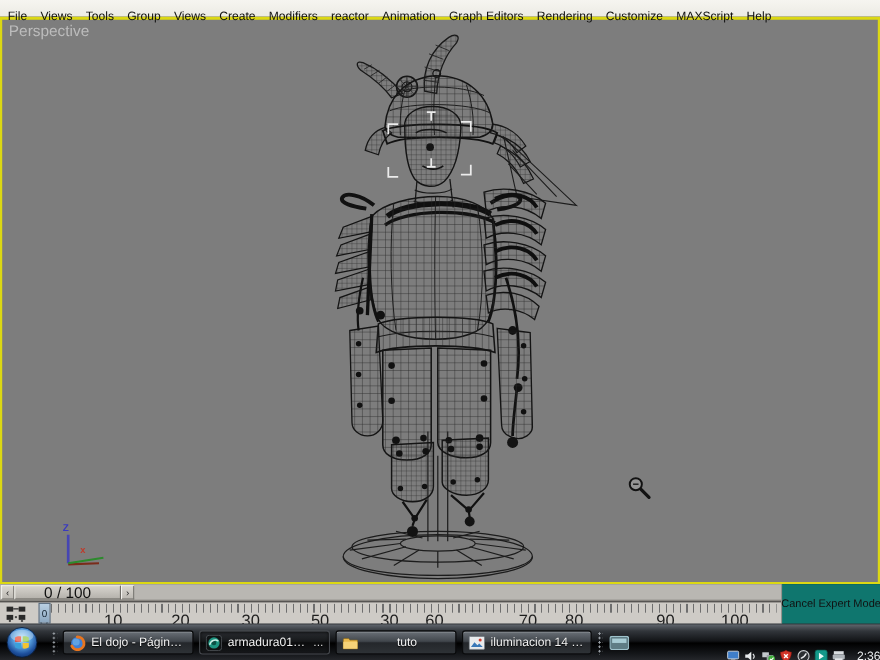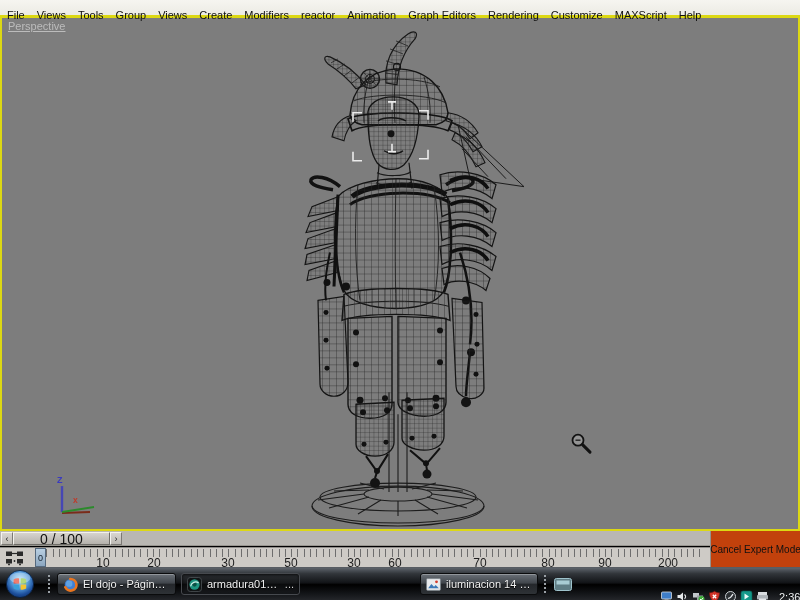--- a/index.html
+++ b/index.html
@@ -8,49 +8,49 @@
 
   
   .menubar { position:absolute; left:0; top:0; width:800px; height:15px;
     background:linear-gradient(#f6f5f0,#ecebe4); display:flex; align-items:center;
     padding-left:1px; z-index:5; }
   .menu-item { font-size:11px; color:#111; padding:13px 6px; height:15px; line-height:15px; cursor:default; }
 
   
   .viewport { position:absolute; left:0; top:15px; width:800px; height:516px;
     background:#7d7d7d; border:2px solid #dcd813; border-top:3px solid #dcd813; }
-  .vp-label { position:absolute; left:6px; top:2px; font-size:11px; color:#bcbcbc;text-decoration:underline; }
+  .vp-label { position:absolute; left:6px; top:2px; font-size:14px; color:#bcbcbc; }
   .model-svg { position:absolute; left:0; top:0; width:100%; height:100%; }
 
   
   .timeslider-row { position:absolute; left:0; top:531px; width:710px; height:15px;
     background:#b9b7b2; border-bottom:1px solid #98968f; }
   .ts-btn { position:absolute; top:1px; height:13px; background:linear-gradient(#d9d6d0,#bcb9b3);
     border:1px solid; border-color:#f4f3ef #7b7974 #7b7974 #f4f3ef; font-size:9px; color:#222;
     display:flex; align-items:center; justify-content:center; }
   .ts-prev { left:1px; width:12px; }
   .ts-next { left:110px; width:12px; }
   .ts-main { position:absolute; left:13px; top:1px; width:97px; height:13px;
     background:linear-gradient(#d6d3cd,#b5b2ac); border:1px solid; border-color:#f2f1ec #6f6d68 #6f6d68 #f2f1ec;
     font-size:14px; color:#111; display:flex; align-items:center; justify-content:center; }
 
   
   .trackbar-row { position:absolute; left:0; top:547px; width:710px; height:20px;
     background:#cecbc6; border-top:1px solid #8f8d89; }
   .curve-btn { position:absolute; left:4px; top:2px; width:22px; height:16px; }
   .ticks { position:absolute; left:40px; top:1px; width:666px; height:8px;
     background:repeating-linear-gradient(to right,#6e6e6e 0,#6e6e6e 1px,transparent 1px,transparent 6.28px); }
-  .tick-label { position:absolute; top:8px; transform:translateX(-50%); font-size:12px; color:#1e1e1e; }
+  .tick-label { position:absolute; top:8px; transform:translateX(-50%); font-size:15px; color:#1e1e1e; }
   .frame-handle { position:absolute; left:35px; top:0; width:11px; height:19px;
     background:linear-gradient(#b9cfe2,#8ba6bf); border:1px solid #55697e; font-size:9px; color:#12202e;
     display:flex; align-items:center; justify-content:center; }
 
   
   .cancel-panel { position:absolute; left:710px; top:531px; width:90px; height:36px;
-    background:#c2410c; border-left:1px solid #94928d; display:flex; align-items:center; justify-content:center; }
+    background:#0f766e; border-left:1px solid #94928d; display:flex; align-items:center; justify-content:center; }
   .cancel-btn { font-size:10px; color:#111; white-space:nowrap; background:none; border:none;
     font-family:"Liberation Sans",sans-serif; }
 
   
   .taskbar { position:absolute; left:0; top:567px; width:800px; height:33px;
     background:linear-gradient(to bottom,#5d636a 0%,#31353a 18%,#121417 46%,#000 52%,#131518 80%,#24262a 100%);
     border-top:1px solid #585d63; }
   .start-orb { position:absolute; left:5px; top:1px; width:30px; height:30px; border:none; background:none; padding:0; }
   .tb-grip { position:absolute; top:6px; width:5px; height:21px;
     background-image:radial-gradient(circle,#9aa0a6 32%,transparent 36%); background-size:4px 4px; }
@@ -263,29 +263,29 @@
     <rect x="2" y="1.5" width="6" height="4.5" fill="#2a2a2a"></rect>
       <rect x="13" y="1.5" width="6" height="4.5" fill="#2a2a2a"></rect>
     <path d="M8,3.5 L13,3.5" stroke="#2a2a2a" stroke-width="1.2"></path>
     <rect x="2" y="9" width="6" height="4.5" fill="#2a2a2a"></rect>
       <rect x="13" y="9" width="6" height="4.5" fill="#2a2a2a"></rect>
     <path d="M9.5,11 L11.5,11 M10.5,10 L10.5,12 M4,14.5 L6,14.5 M5,13.5 L5,15.5 M15,14.5 L17,14.5 M16,13.5 L16,15.5" stroke="#2a2a2a" stroke-width="0.9"></path>
   </svg>
   <div class="ticks"></div>
   <span class="tick-label" style="left:40px">0</span>
   <span class="tick-label" style="left:103px">10</span>
-  <span class="tick-label" style="left:154px">20</span>
+  <span class="tick-label" style="left:164px">20</span>
   <span class="tick-label" style="left:228px">30</span>
   <span class="tick-label" style="left:291px">50</span>
   <span class="tick-label" style="left:354px">30</span>
   <span class="tick-label" style="left:395px">60</span>
   <span class="tick-label" style="left:480px">70</span>
-  <span class="tick-label" style="left:548px">80</span>
+  <span class="tick-label" style="left:522px">80</span>
   <span class="tick-label" style="left:605px">90</span>
-  <span class="tick-label" style="left:668px">200</span>
+  <span class="tick-label" style="left:668px">100</span>
   <div class="frame-handle">0</div>
 </div>
 
 <div class="cancel-panel">
   <button class="cancel-btn">Cancel Expert Mode</button>
 </div>
 
 <div class="taskbar">
   <button class="start-orb">
     <svg width="30" height="30" viewBox="0 0 30 30">
@@ -321,20 +321,27 @@
     <svg width="15" height="15" viewBox="0 0 14 14">
       <rect x="0.5" y="0.5" width="13" height="13" rx="2.5" fill="#101314" stroke="#4a4f53" stroke-width="0.8"></rect>
       <circle cx="7" cy="7" r="4.8" fill="#1d9480"></circle>
       <circle cx="7" cy="7" r="2" fill="#0b5044"></circle>
       <path d="M3.4,8.6 C3.9,5 8.2,3.4 10.8,5.6" fill="none" stroke="#c8ece3" stroke-width="1.2"></path>
     </svg>
     <span class="tb-label">armadura01.max</span>
     <span class="tb-ellipsis">...</span>
   </button>
 
+  <button class="tb-btn btn3">
+    <svg width="15" height="15" viewBox="0 0 14 14">
+      <path d="M1,4 L1,12 L13,12 L13,4.6 L6.6,4.6 L5.6,3.2 L1.6,3.2 Z" fill="#e9b84d" stroke="#8a6a1e" stroke-width="0.6"></path>
+      <path d="M1,6 L13,6 L13,12 L1,12 Z" fill="#f5d278"></path>
+    </svg>
+    <span class="tb-label">tuto</span>
+  </button>
 
   <button class="tb-btn btn4">
     <svg width="15" height="15" viewBox="0 0 14 14">
       <rect x="0.5" y="1.5" width="13" height="11" rx="1" fill="#e9ebed" stroke="#7a8288" stroke-width="0.8"></rect>
       <path d="M2,10.5 L5,6.5 L7.5,9 L9,7.5 L12,10.5 Z" fill="#3a78b8"></path>
       <circle cx="9.8" cy="4.5" r="1.3" fill="#d23c2e"></circle>
     </svg>
     <span class="tb-label">iluminacion 14 - Vis...</span>
   </button>
 

